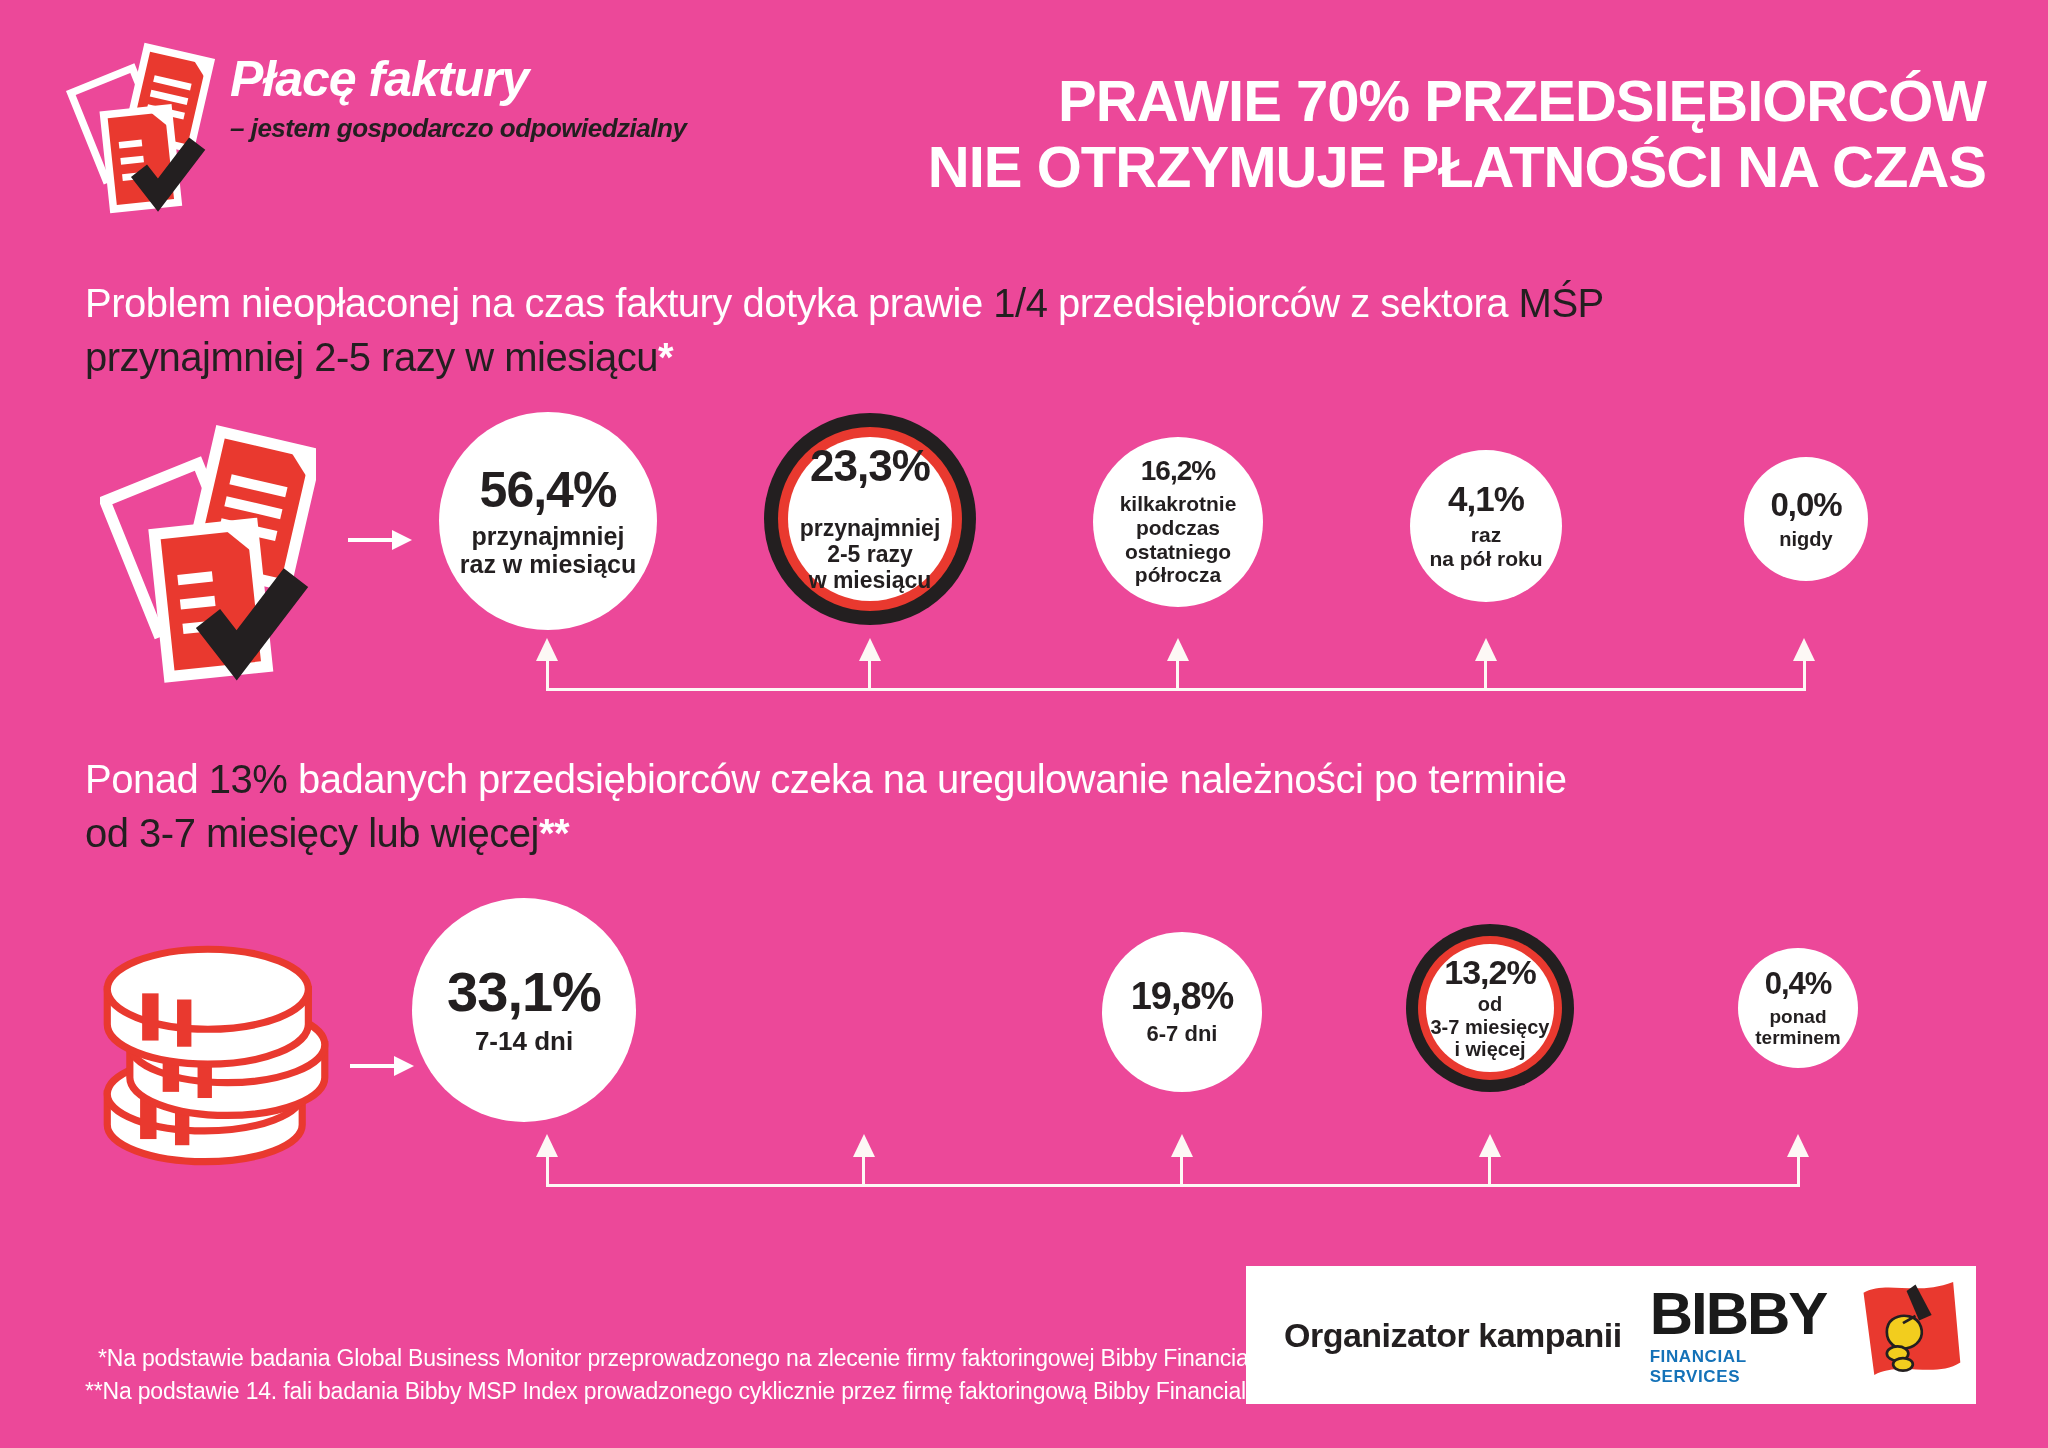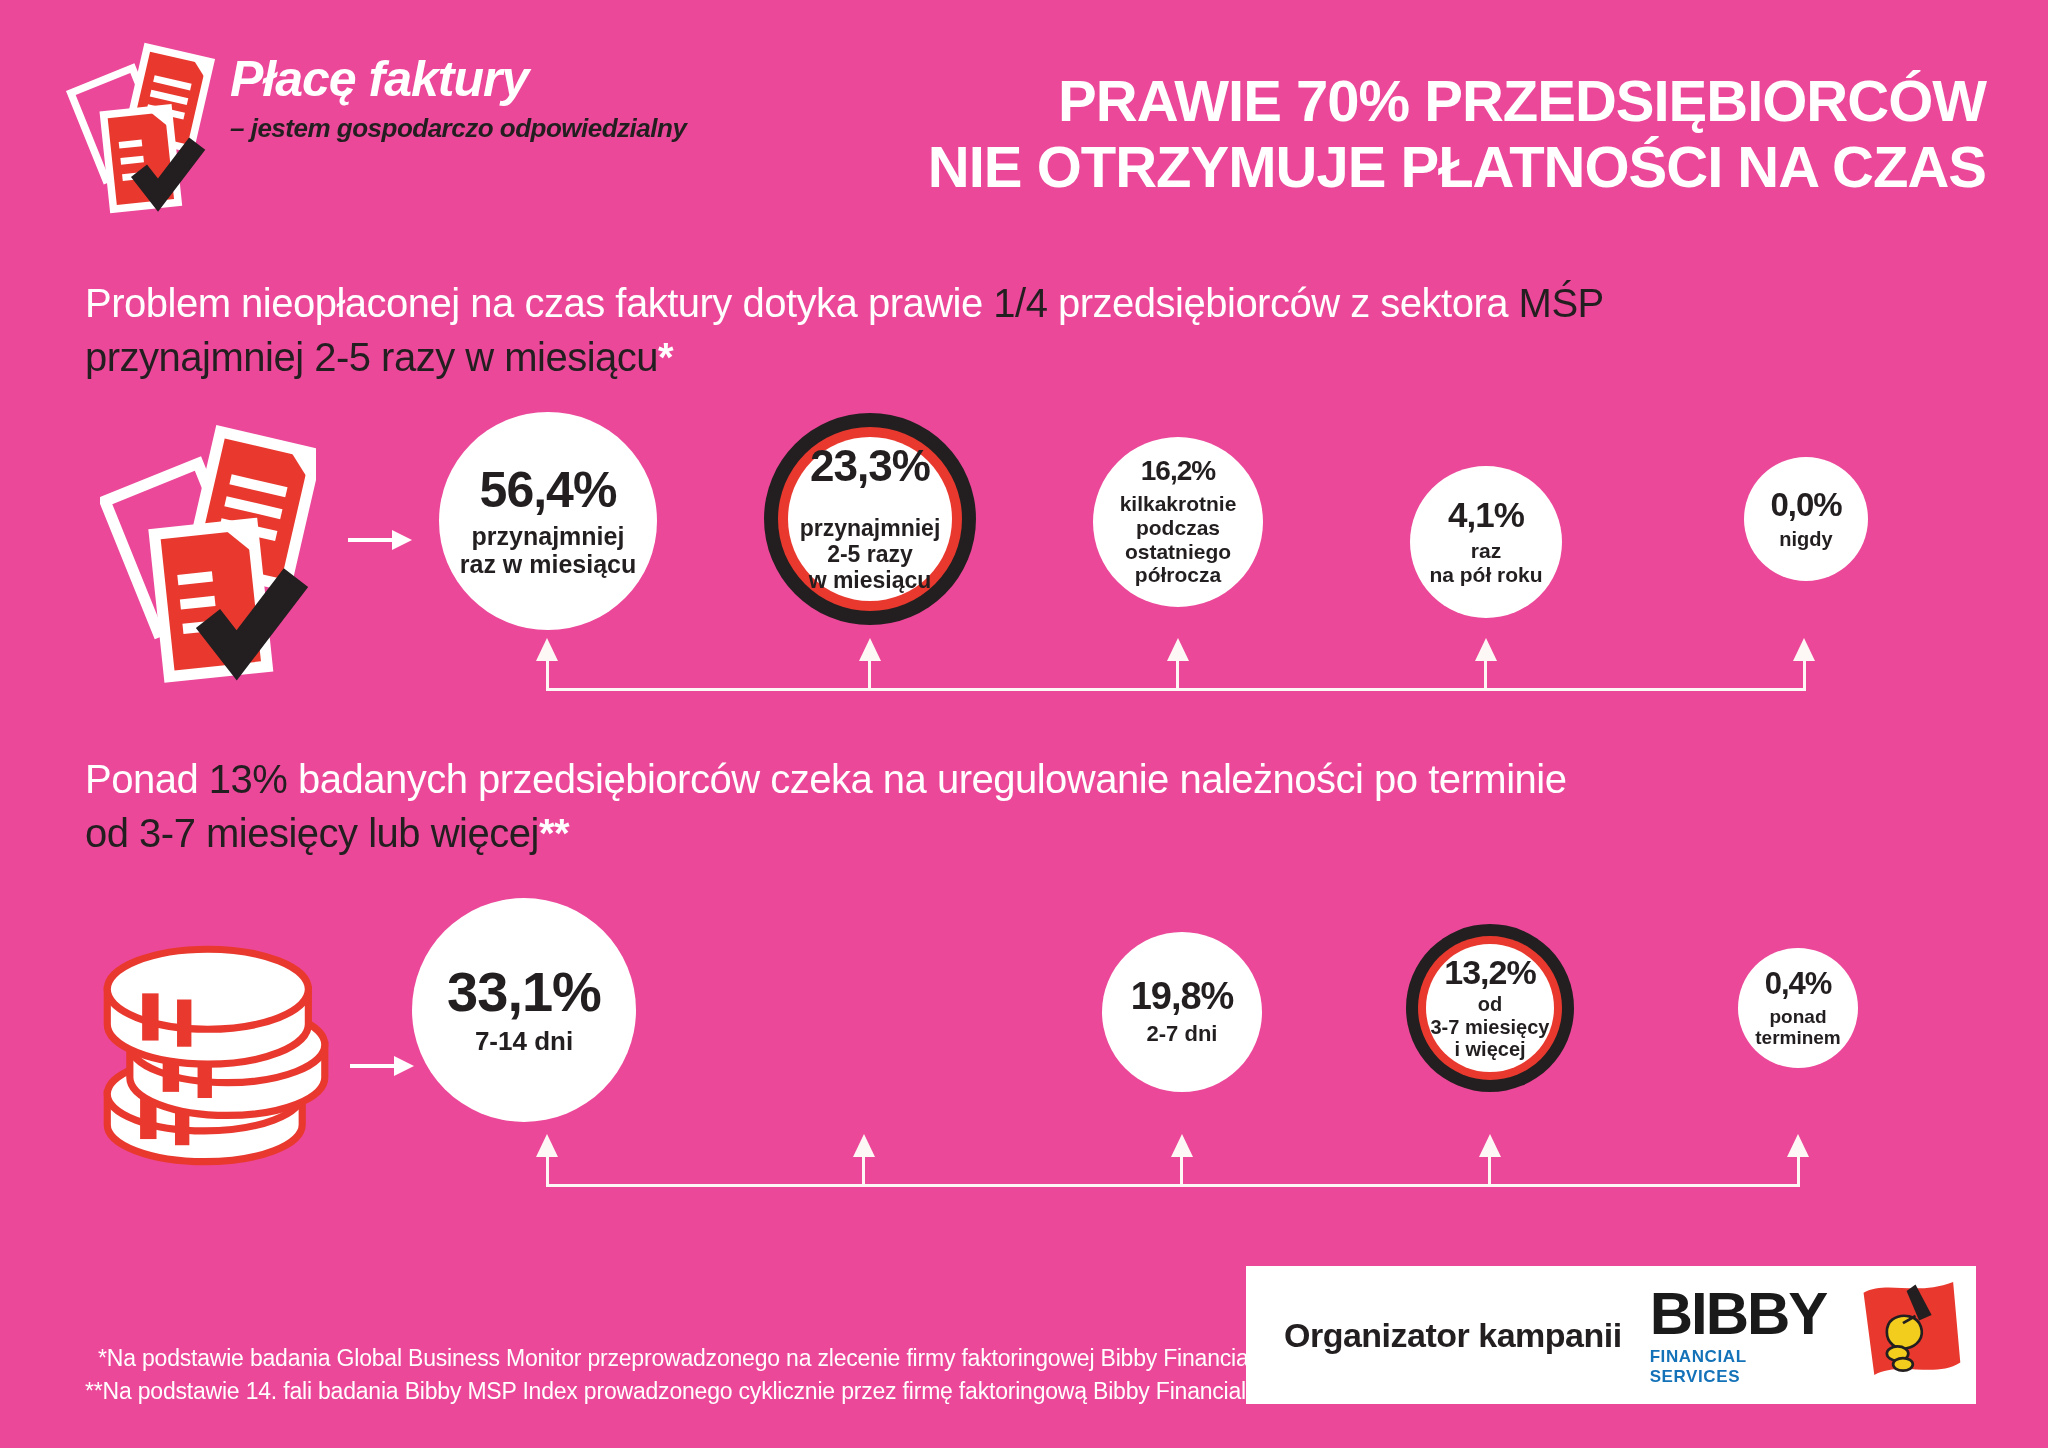--- a/index.html
+++ b/index.html
@@ -37,21 +37,21 @@
   .circle .label{font-weight:bold;white-space:pre-line;line-height:1.12;margin-top:7px;}
   .ring1{box-shadow:0 0 0 10px #e9392f,0 0 0 24px #231f20;}
   .ring2{box-shadow:0 0 0 8px #e9392f,0 0 0 20px #231f20;}
   
   .r1c1{left:439px;top:412px;width:218px;height:218px;}
   .r1c1 .value{font-size:50px;} .r1c1 .label{font-size:25px;}
   .r1c2{left:788px;top:437px;width:164px;height:164px;gap:21px;}
   .r1c2 .value{font-size:44px;} .r1c2 .label{font-size:23px;}
   .r1c3{left:1093px;top:437px;width:170px;height:170px;}
   .r1c3 .value{font-size:28px;} .r1c3 .label{font-size:21px;}
-  .r1c4{left:1410px;top:466px;width:152px;height:152px;}
+  .r1c4{left:1410px;top:450px;width:152px;height:152px;}
   .r1c4 .value{font-size:35px;} .r1c4 .label{font-size:21px;}
   .r1c5{left:1744px;top:457px;width:124px;height:124px;}
   .r1c5 .value{font-size:33px;} .r1c5 .label{font-size:20px;}
   
   .r2c1{left:412px;top:898px;width:224px;height:224px;}
   .r2c1 .value{font-size:56px;} .r2c1 .label{font-size:26px;}
   .r2c2{left:769px;top:913px;width:190px;height:190px;}
   .r2c2 .value{font-size:46px;} .r2c2 .label{font-size:23px;}
   .r2c3{left:1102px;top:932px;width:160px;height:160px;}
   .r2c3 .value{font-size:38px;} .r2c3 .label{font-size:22px;}
@@ -214,21 +214,21 @@
   <svg class="arrow-right arrow2" viewBox="0 0 64 34">
       <use href="#rarrow"></use>
     </svg>
 
   <div class="circle r2c1">
     <div class="value">33,1%</div>
     <div class="label">7-14 dni</div>
   </div>
   <div class="circle r2c3">
     <div class="value">19,8%</div>
-    <div class="label">2-7 dni</div>
+    <div class="label">6-7 dni</div>
   </div>
   <div class="circle r2c4 ring2">
     <div class="value">13,2%</div>
     <div class="label">od
 3-7 miesięcy
 i więcej</div>
   </div>
   <div class="circle r2c5">
     <div class="value">0,4%</div>
     <div class="label">ponad

